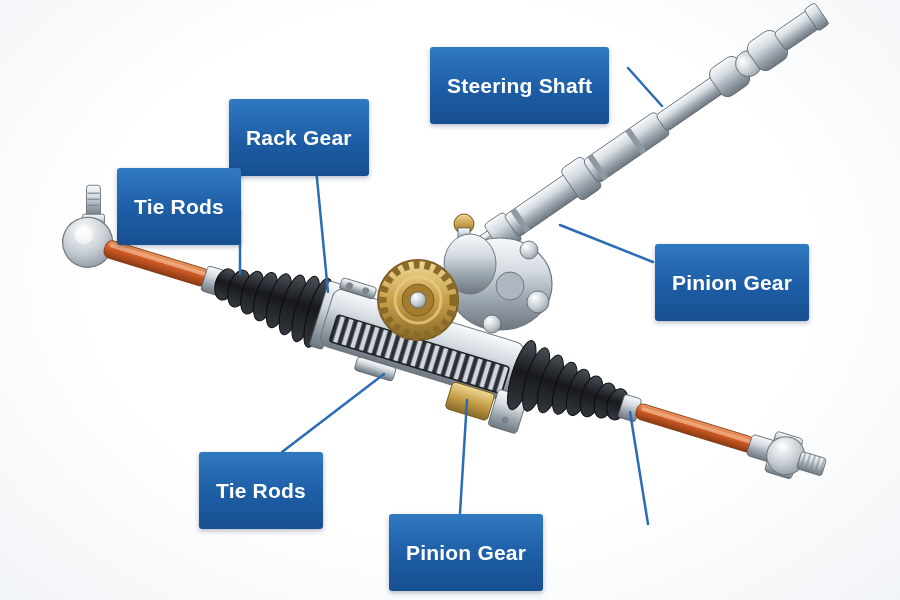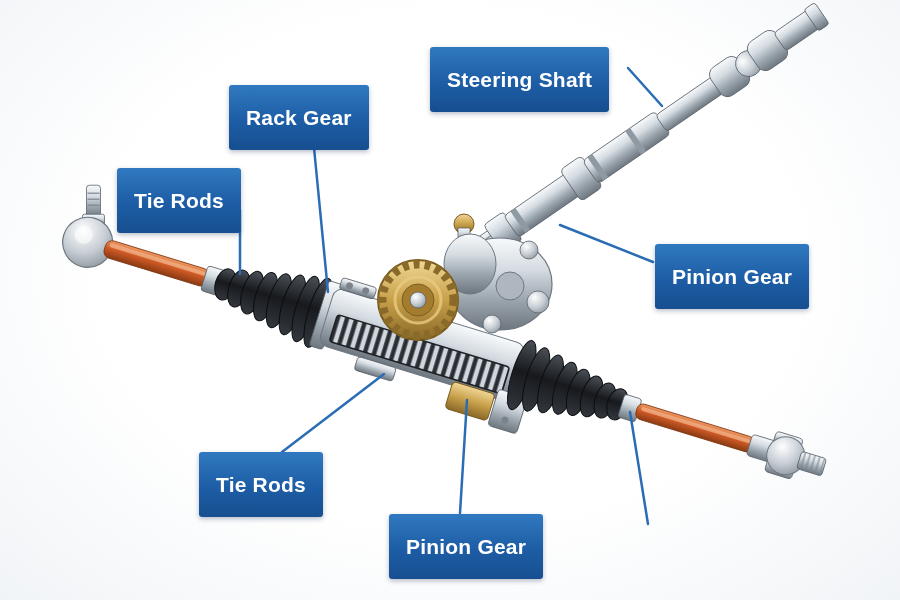--- a/index.html
+++ b/index.html
@@ -8,27 +8,27 @@
     background:radial-gradient(ellipse at 50% 45%, #ffffff 55%, #f1f4f7 100%);
     font-family:"Liberation Sans",sans-serif;
   }
   .stage svg{position:absolute;left:0;top:0;}
   .part-label{
     position:absolute;
     background:linear-gradient(180deg,#3079c0 0%,#1d5da5 55%,#174f90 100%);
     color:#fff;
     font:bold 21px/1 "Liberation Sans",sans-serif;
     letter-spacing:.2px;
-    padding:22px 17px;
+    padding:28px 17px;
     border-radius:3px;
     white-space:nowrap;
     box-shadow:0 2px 5px rgba(15,40,75,.30);
   }
   #lbl-steering-shaft{left:430px;top:47px}
-  #lbl-rack-gear{left:229px;top:85px}
+  #lbl-rack-gear{left:229px;top:99px}
   #lbl-tie-rods-top{left:117px;top:168px}
   #lbl-pinion-gear-right{left:655px;top:244px}
   #lbl-tie-rods-bottom{left:199px;top:452px}
   #lbl-pinion-gear-bottom{left:389px;top:514px}
   #lbl-inner-tie-rod-end{left:571px;top:525px}
 </style>
 </head>
 <body>
 
 <div class="stage">

